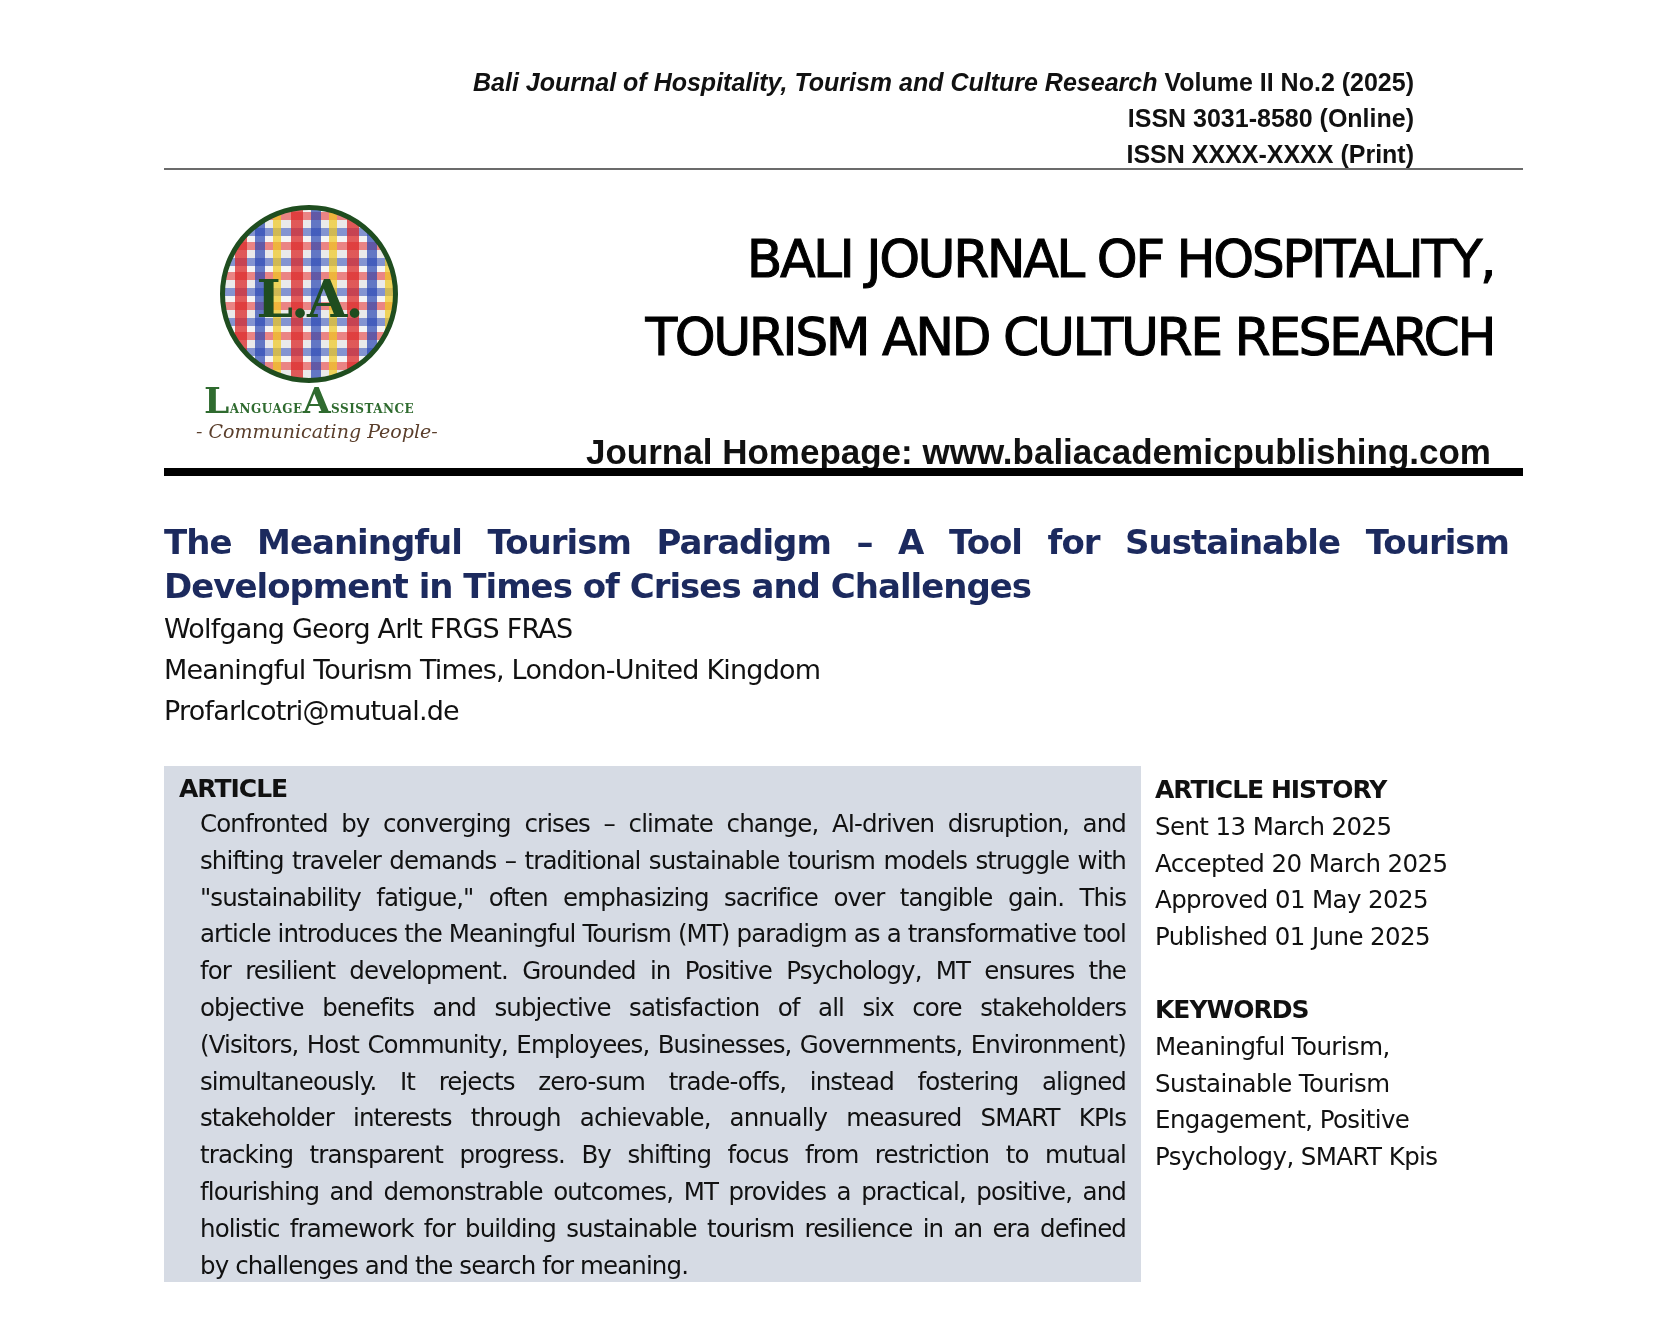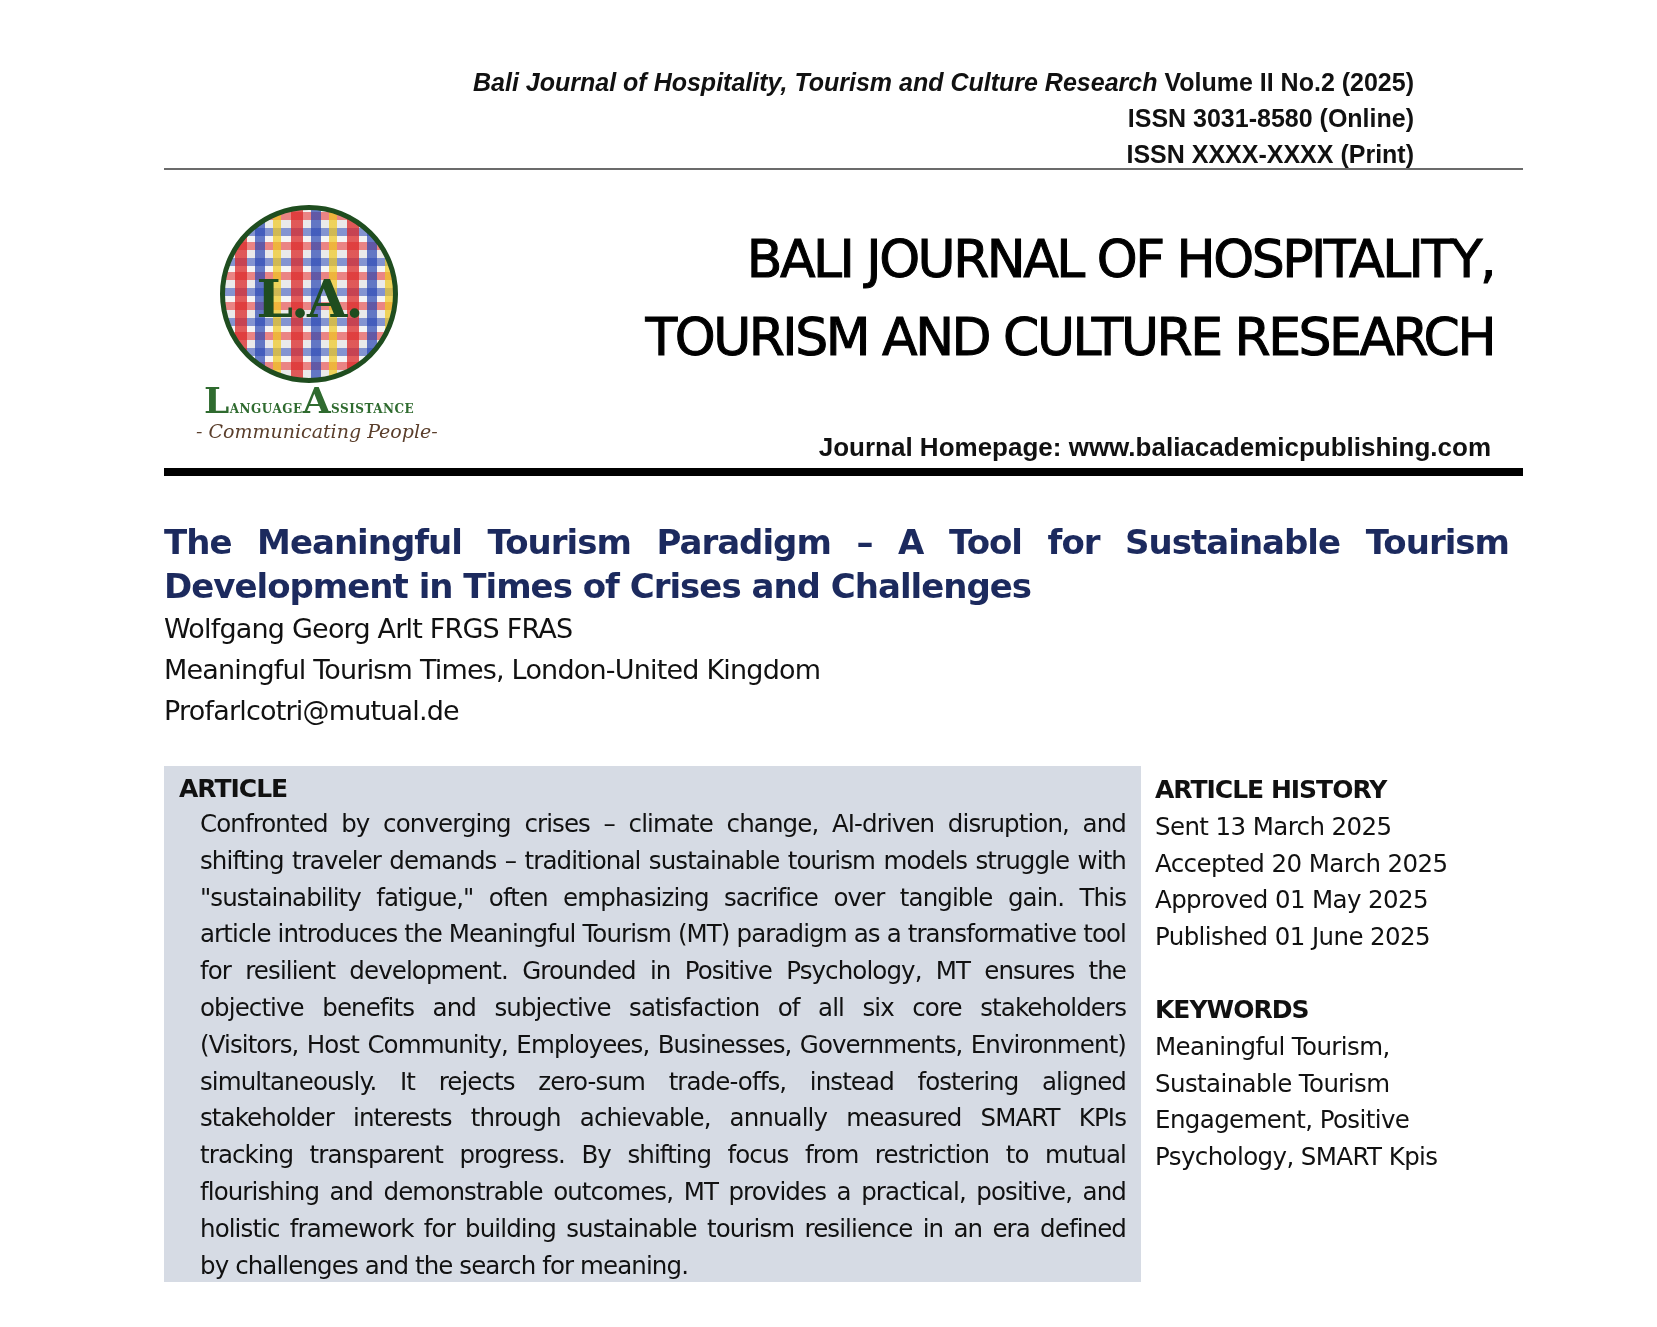--- a/index.html
+++ b/index.html
@@ -20,21 +20,21 @@
         repeating-linear-gradient(0deg, #eaeaea 0 8px, rgba(220,50,50,0.6) 8px 16px, #f4f4f4 16px 22px, rgba(30,60,170,0.55) 22px 30px);
     }
     .logo-la { position: absolute; left: 0; right: 0; top: 58px; text-align: center; font-family: "DejaVu Serif", serif; font-weight: bold; font-size: 52px; color: #1f4d1f; letter-spacing: -2px; }
     .logo-name { position: absolute; left: 12px; top: 180px; font-family: "DejaVu Serif", serif; font-weight: bold; color: #2f6b2f; font-size: 12px; white-space: nowrap; letter-spacing: 0.5px; }
     .logo-name .big { font-size: 36px; line-height: 30px; }
     .logo-tag { position: absolute; left: 4px; top: 215px; font-family: "DejaVu Serif", serif; font-style: italic; font-size: 19px; color: #5a3e2b; white-space: nowrap; }
 
     .masthead { position: absolute; right: 163px; top: 220px; text-align: right; font-family: "DejaVu Sans", sans-serif; font-size: 52px; line-height: 78px; letter-spacing: -2.5px; color: #000; font-weight: normal; -webkit-text-stroke: 1px #000; }
     .masthead .line { white-space: nowrap; }
 
-    .homepage { position: absolute; right: 166px; top: 432px; font-family: "Liberation Sans", sans-serif; font-weight: bold; font-size: 26px; color: #111; white-space: nowrap; }
+    .homepage { position: absolute; right: 166px; top: 432px; font-family: "Liberation Sans", sans-serif; font-weight: bold; font-size: 35px; color: #111; white-space: nowrap; }
 
     .rule-thick { position: absolute; left: 164px; top: 468px; width: 1359px; height: 8px; background: #000; }
 
     .article-title { position: absolute; left: 164px; top: 520px; width: 1345px; font-family: "DejaVu Sans", sans-serif; font-size: 34px; line-height: 44px; color: #1c2a5e; font-weight: bold; letter-spacing: -1px; text-align: justify; }
 
     .author-block { position: absolute; left: 164px; top: 608px; font-family: "DejaVu Sans", sans-serif; font-size: 27px; line-height: 41px; color: #111; letter-spacing: -0.8px; }
     .author-block div { white-space: nowrap; }
 
     .abstract-box { position: absolute; left: 164px; top: 766px; width: 977px; height: 516px; background: #d6dbe4; box-sizing: border-box; padding: 6px 15px 0 15px; }
     .abstract-head { font-family: "DejaVu Sans", sans-serif; font-weight: bold; font-size: 25px; line-height: 34px; letter-spacing: -1px; color: #111; }

